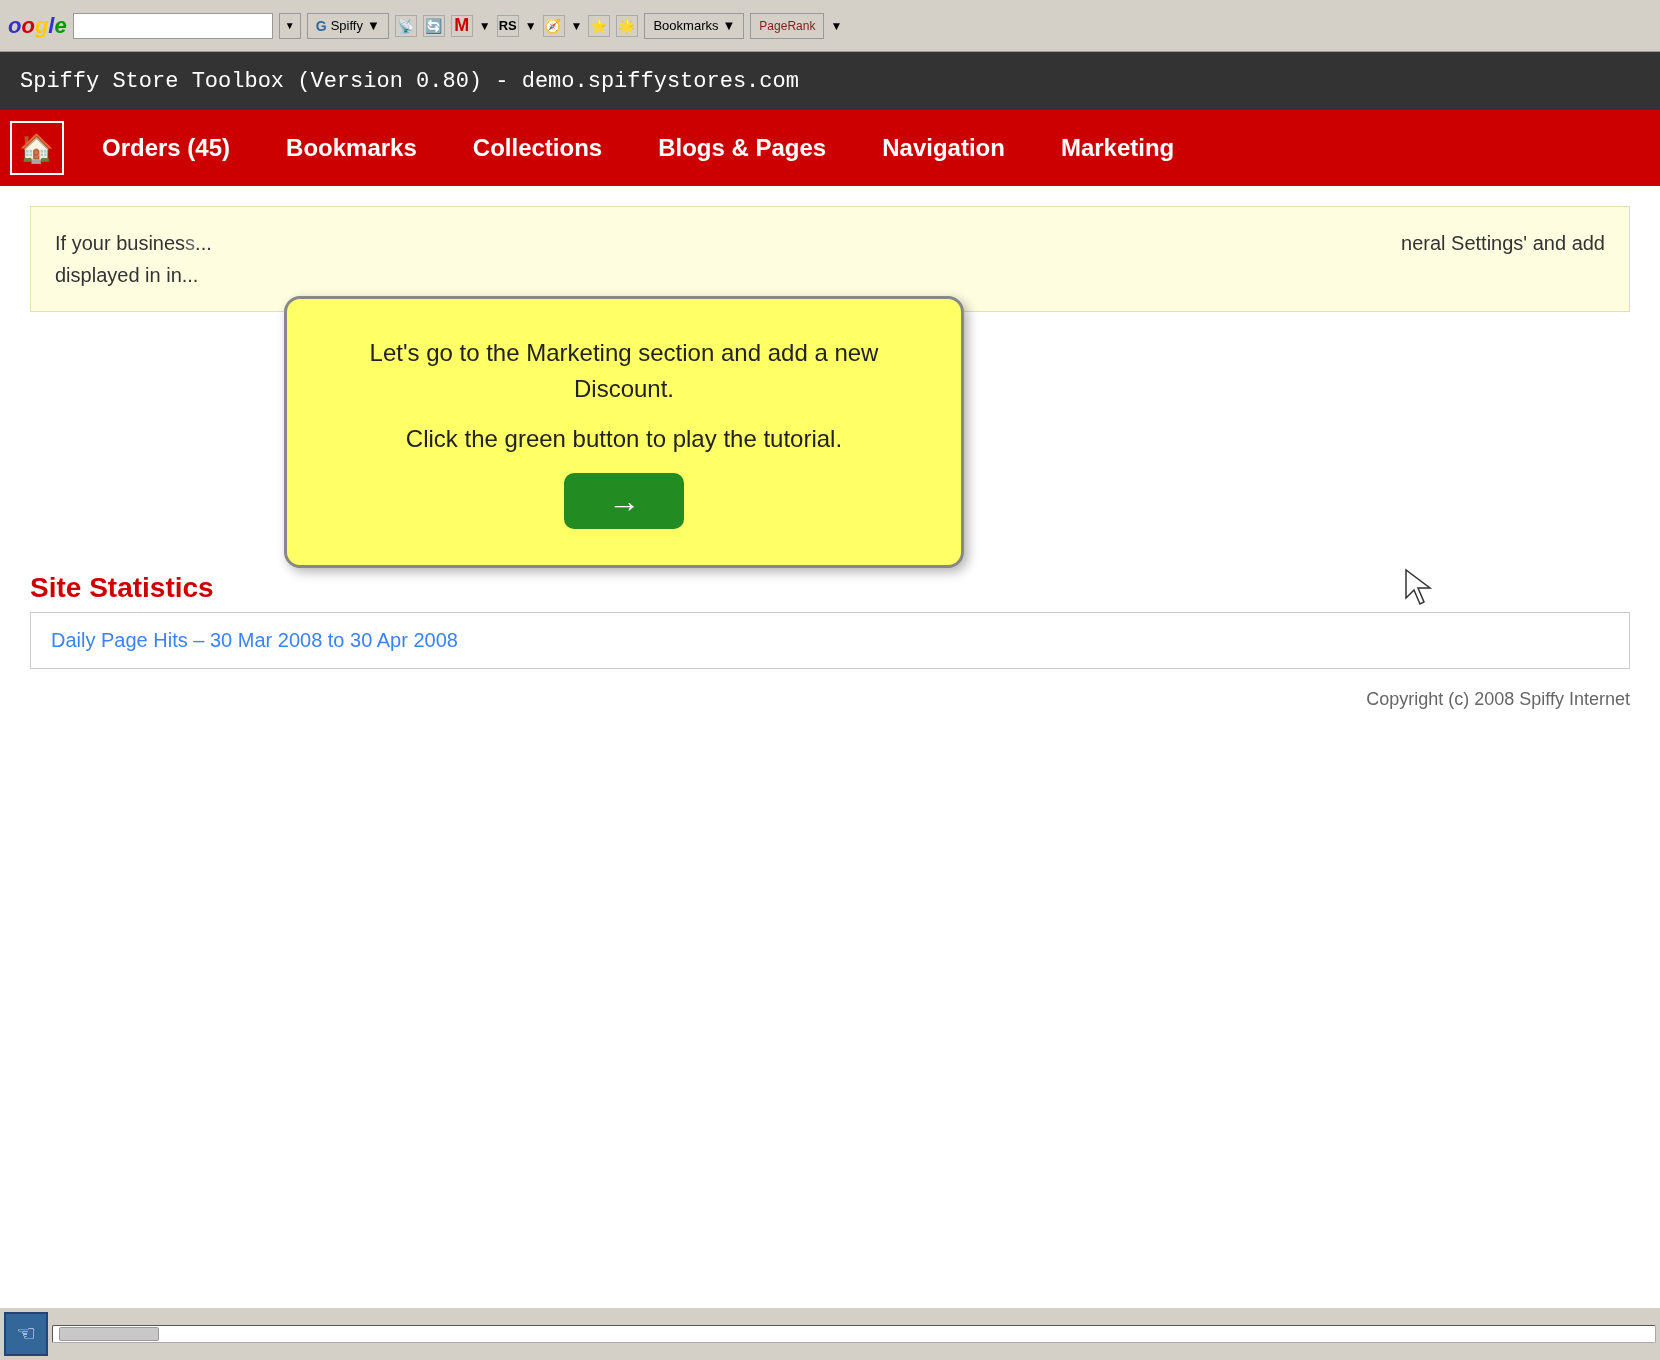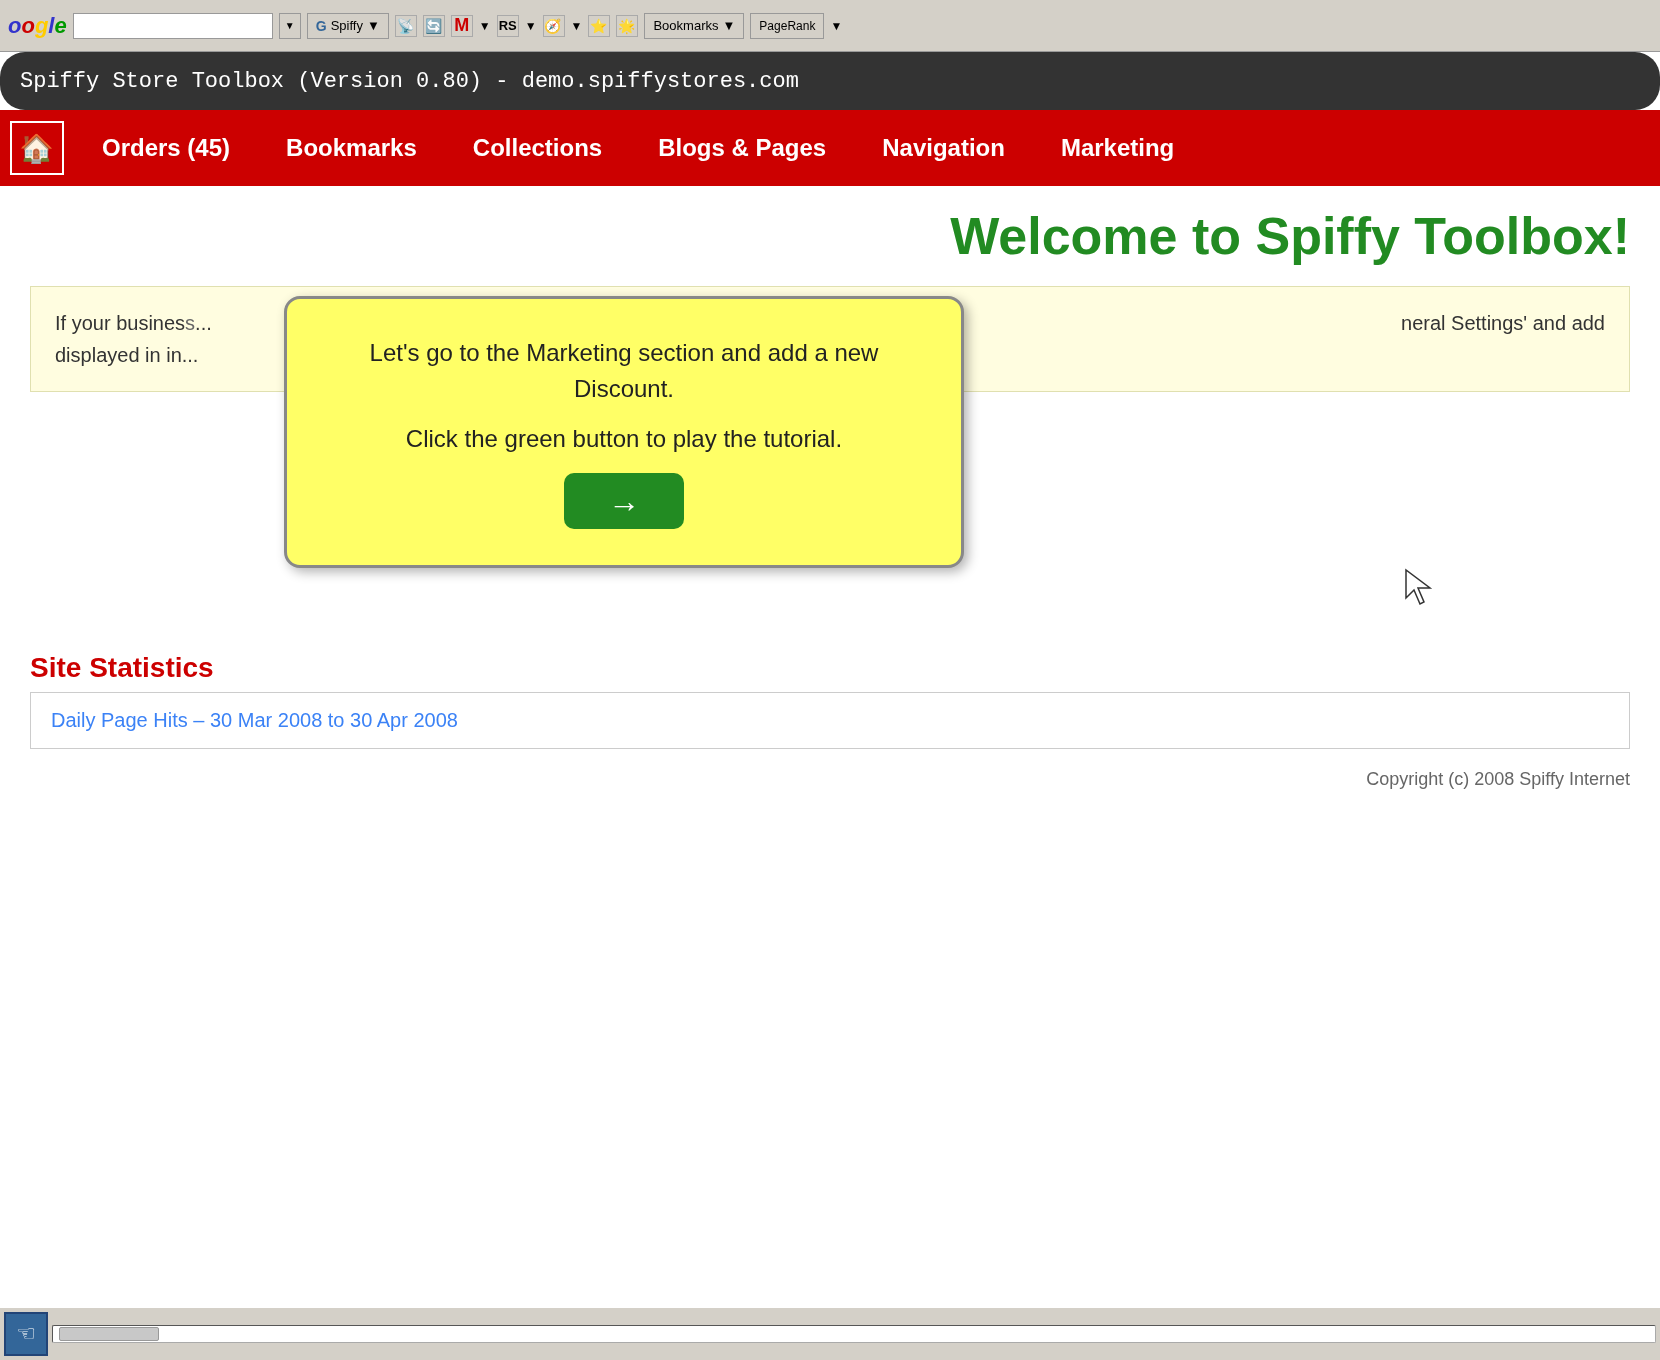--- a/index.html
+++ b/index.html
@@ -73,34 +73,33 @@
       font-size: 14px;
     }
     .pagerank-box {
       background: #d4d0c8;
       border: 1px solid #999;
       height: 26px;
       padding: 0 8px;
       display: flex;
       align-items: center;
       font-size: 12px;
-      color: #000000;
+      color: #7f1d1d;
     }
 
     
     .title-bar {
       background: #333;
       color: #fff;
       font-family: 'Courier New', monospace;
       font-size: 22px;
       padding: 10px 20px;
       height: 58px;
       display: flex;
       align-items: center;
-      border-radius: 25px;
     }
 
     
     .nav-bar {
       background: #cc0000;
       height: 76px;
       display: flex;
       align-items: center;
       padding: 0 10px;
       gap: 0;
@@ -325,21 +324,20 @@
   <a class="nav-item">
     <span>Navigation</span>
   </a>
   <a class="nav-item">
     <span>Marketing</span>
   </a>
 </div>
 
 <div class="main-content" style="position:relative;">
 
-  <div class="welcome-title">Welcome to Spiffy Toolbox!</div>
 
   <div class="info-box">
     <span>If your busines</span><span style="color:#666;">s</span>...
     <span style="float:right;">neral Settings' and add</span>
     <br>
     <span>displayed in in</span>...
   </div>
 
   <div class="tooltip-popup">
     <p class="tooltip-text">Let's go to the Marketing section and add a new Discount.</p>

